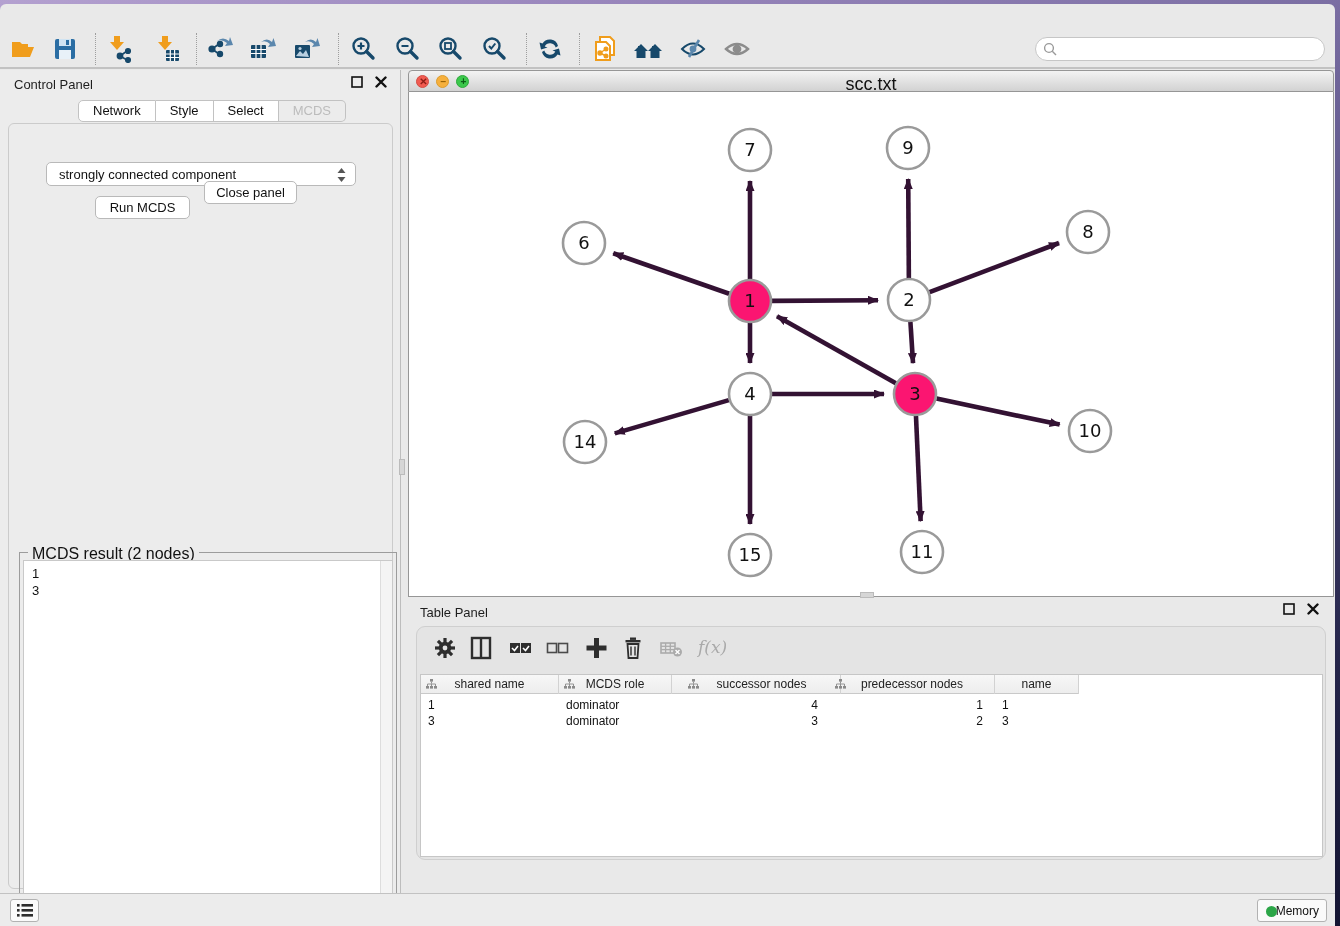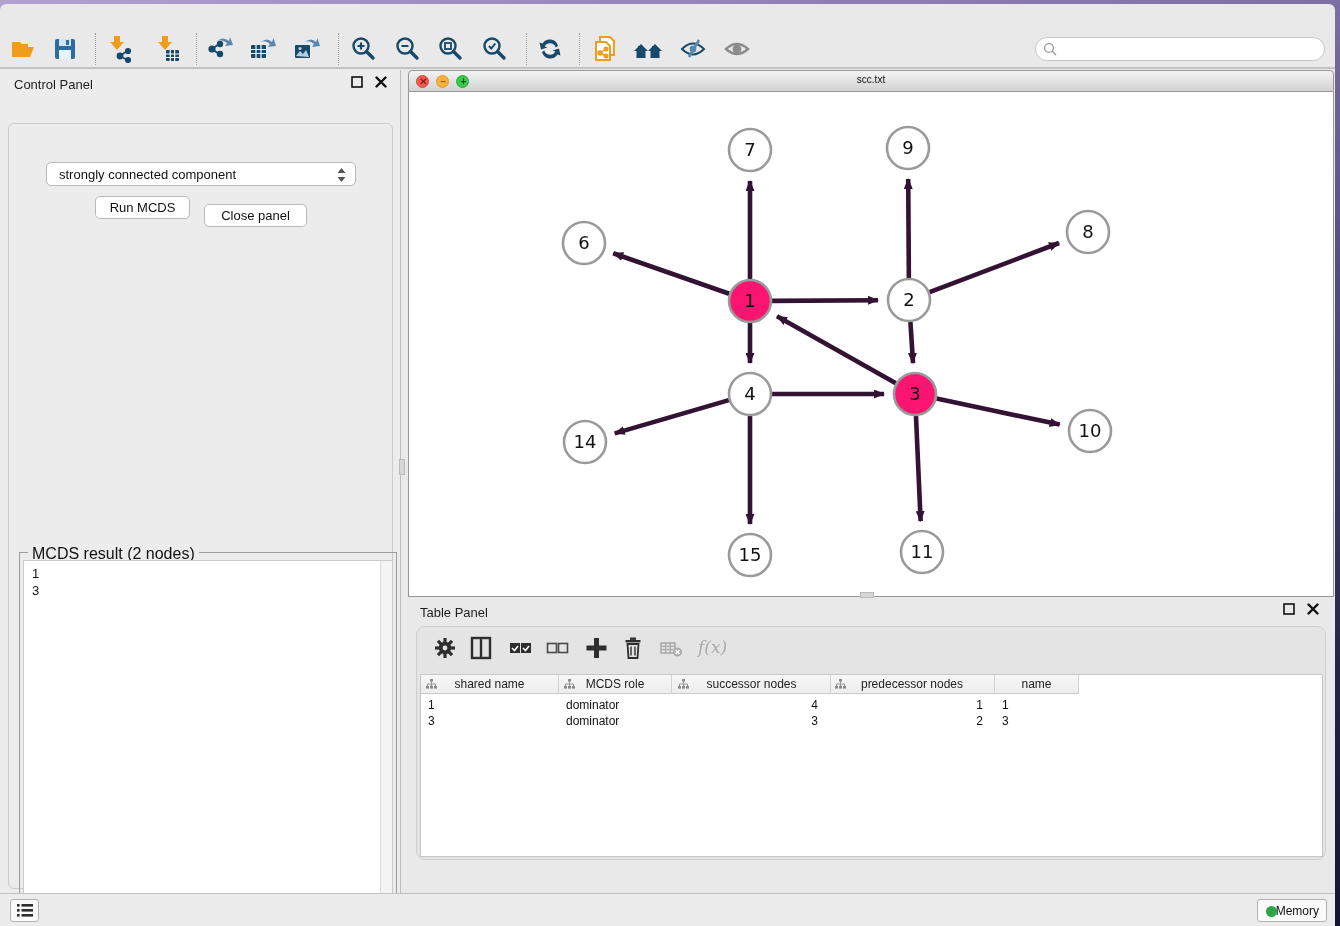--- a/index.html
+++ b/index.html
@@ -49,38 +49,38 @@
   .opt-label { position:absolute; left:0; width:100%; top:24px; text-align:center;
     font-size:13px; color:#1b1b1b; }
   .opt-select { position:absolute; left:37px; top:38px; width:310px; height:24px;
     background:#fff; border:1px solid #b9b9b9; border-radius:5px; cursor:pointer; }
   .opt-select .sel-text { position:absolute; left:12px; top:4px; font-size:13px; color:#111; }
   .stepper { position:absolute; right:8px; top:4px; }
   .btn { position:absolute; height:23px; background:#fff; border:1px solid #b9b9b9;
     border-radius:5px; font-size:13px; color:#111; cursor:pointer;
     font-family:"Liberation Sans",sans-serif; }
   .run-btn { left:86px; top:72px; width:95px; }
-  .closep-btn { left:195px; top:80px; width:103px; }
+  .closep-btn { left:195px; top:57px; width:93px; }
   .result-group { position:absolute; left:10px; top:428px; width:378px; height:380px;
     border:1px solid #9c9c9c; }
   .result-legend { position:absolute; left:8px; top:-8px; background:#ececec;
     padding:0 4px; font-size:16px; color:#111; }
   .result-area { position:absolute; left:3px; top:7px; right:3px; bottom:3px;
     background:#fff; border:1px solid #c9c9c9; font-size:13px; color:#111;
     padding:4px 0 0 8px; line-height:17px; }
   .result-scroll { position:absolute; right:0; top:0; bottom:0; width:12px;
     background:#f4f4f4; border-left:1px solid #ddd; }
 
   
   .net-window { position:absolute; left:408px; top:66px; width:926px; height:527px; }
   .net-titlebar { position:absolute; left:0; top:0; width:100%; height:22px;
     background:linear-gradient(#f3f3f3,#d2d2d2); border:1px solid #969696;
     border-radius:4px 4px 0 0; }
   .net-title { position:absolute; left:0; right:0; top:3px; text-align:center;
-    font-size:10px; color:#111; }
+    font-size:18px; color:#111; }
   .tl { position:absolute; top:4px; width:13px; height:13px; border-radius:50%; cursor:pointer; }
   .tl span { position:absolute; left:0; top:-1px; width:13px; text-align:center;
     font-size:10px; font-weight:bold; line-height:14px; }
   .tl-close { left:7px;  background:#f15b51; border:1px solid #d34b42; color:#8c1d16; }
   .tl-min   { left:27px; background:#f6b03d; border:1px solid #dd9c2c; color:#945f05; }
   .tl-max   { left:47px; background:#3cc84c; border:1px solid #2daa3c; color:#0c5c17; }
   .net-canvas { position:absolute; left:0; top:22px; width:926px; height:505px;
     background:#fff; border:1px solid #969696; border-top:none; }
   .grip-v { position:absolute; left:399px; top:455px; width:6px; height:16px;
     background:#d6d6d6; border:1px solid #bbb; }
@@ -291,20 +291,26 @@
         <svg width="12" height="12" viewBox="0 0 12 12">
             <rect x="1" y="1" width="10" height="10" fill="none" stroke="#111" stroke-width="1.6"></rect>
           </svg>
       </button>
       <button class="close-btn" style="right:12px">
         <svg width="12" height="12" viewBox="0 0 12 12">
             <path d="M1.5 1.5 L10.5 10.5 M10.5 1.5 L1.5 10.5" stroke="#111" stroke-width="2.4" stroke-linecap="round"></path>
           </svg>
       </button>
     </div>
+    <div class="seg-tabs cp-tabs" id="cp-tabs">
+        <button class="seg-tab">Network</button>
+        <button class="seg-tab">Style</button>
+        <button class="seg-tab">Select</button>
+        <button class="seg-tab active">MCDS</button>
+      </div>
 
     <div class="cp-content">
       <div class="opt-select">
         <span class="sel-text">strongly connected component</span>
         <svg class="stepper" width="11" height="16" viewBox="0 0 11 16">
           <path d="M5.5 1 L9.5 6 H1.5 Z" fill="#555"></path>
             <path d="M5.5 15 L1.5 10 H9.5 Z" fill="#555"></path>
         </svg>
       </div>
       <button class="btn run-btn">Run MCDS</button>
@@ -501,21 +507,21 @@
               </svg><span>shared name</span></div>
             <div class="th" style="left: 138px; width: 113px;"><svg width="11" height="11" viewBox="0 0 11 11">
                 <g fill="#8a8a8a">
                   <rect x="4" y="0" width="3" height="2.6"></rect>
                   <rect x="0" y="7" width="3" height="2.6"></rect>
                   <rect x="4" y="7" width="3" height="2.6"></rect>
                   <rect x="8" y="7" width="3" height="2.6"></rect>
                 </g>
                 <path d="M5.5 2.6 v2 M1.5 7 v-2 h8 v2 M5.5 5 v2" stroke="#8a8a8a" stroke-width="0.9" fill="none"></path>
               </svg><span>MCDS role</span></div>
-            <div class="th" style="left: 252px; width: 158px;"><svg width="11" height="11" viewBox="0 0 11 11">
+            <div class="th" style="left: 262px; width: 158px;"><svg width="11" height="11" viewBox="0 0 11 11">
                 <g fill="#8a8a8a">
                   <rect x="4" y="0" width="3" height="2.6"></rect>
                   <rect x="0" y="7" width="3" height="2.6"></rect>
                   <rect x="4" y="7" width="3" height="2.6"></rect>
                   <rect x="8" y="7" width="3" height="2.6"></rect>
                 </g>
                 <path d="M5.5 2.6 v2 M1.5 7 v-2 h8 v2 M5.5 5 v2" stroke="#8a8a8a" stroke-width="0.9" fill="none"></path>
               </svg><span>successor nodes</span></div>
             <div class="th" style="left: 409px; width: 165px;"><svg width="11" height="11" viewBox="0 0 11 11">
                 <g fill="#8a8a8a">

